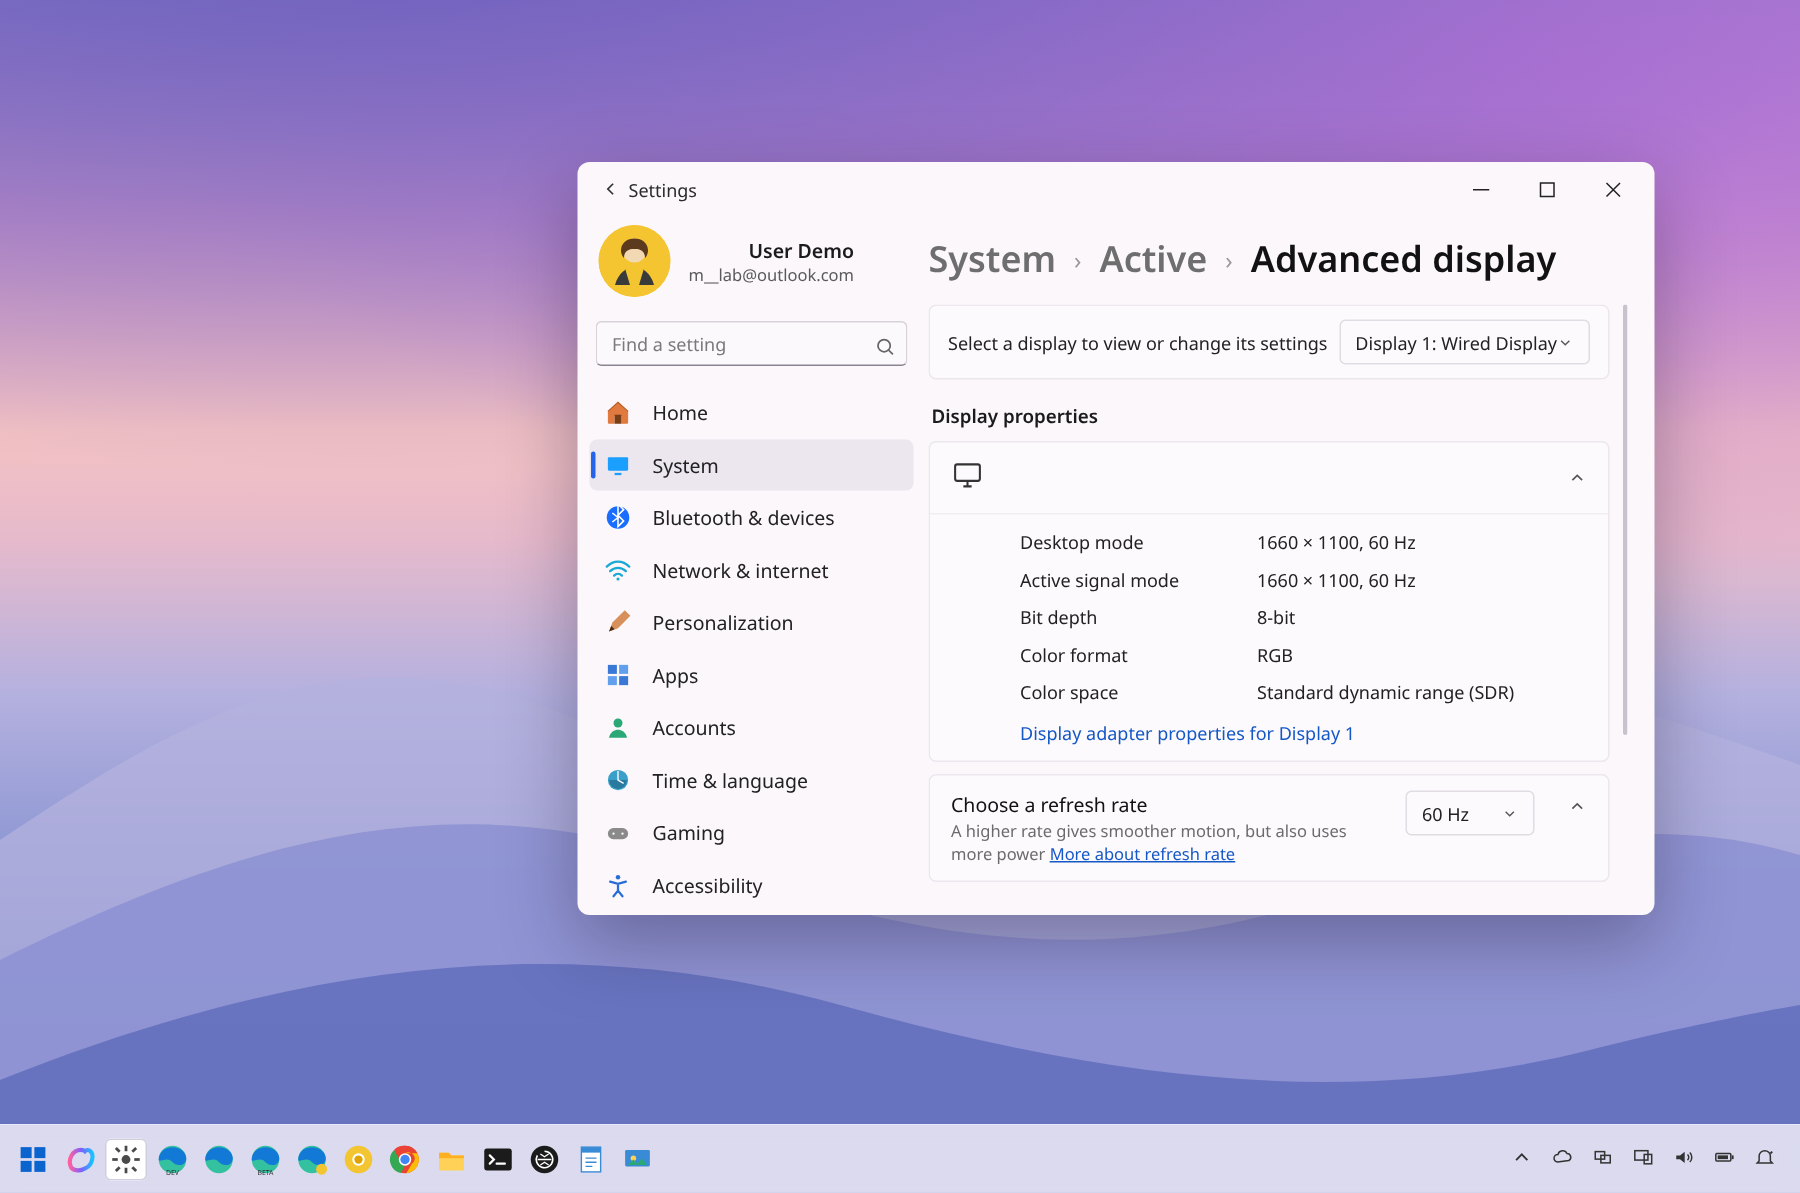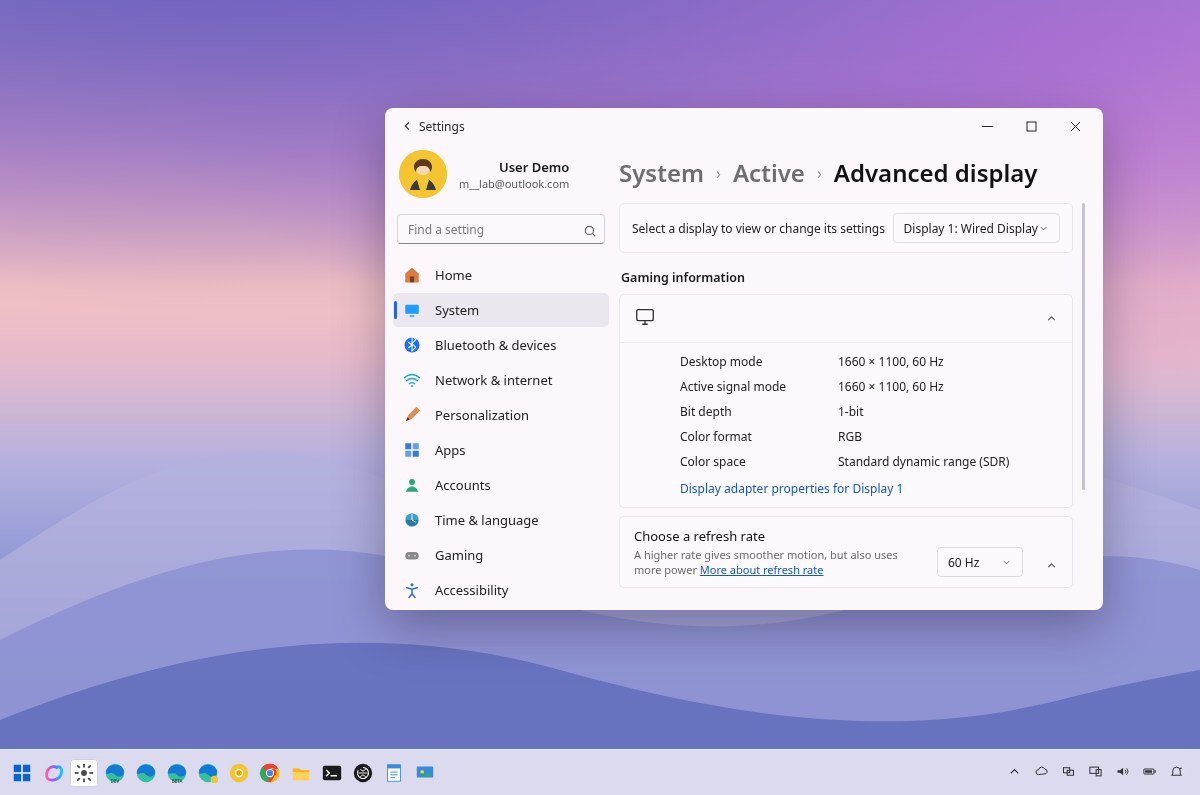--- a/index.html
+++ b/index.html
@@ -66,21 +66,21 @@
   .disp-head .title { font-size:13px; color:#121212;}
   .disp-head .sub { font-size:11px; color:#6b6b6b; margin-top:2px;}
   .chev { margin-left:auto; color:#555;}
   .disp-body { border-top:1px solid #f2edf4; padding:6px 14px 10px 60px; font-size:12px;}
   .kv { display:flex; gap:18px; padding:4px 0;}
   .kv .k{ width:140px; color:#222;}
   .kv .v{ color:#222;}
   .linklike { color:#1457c6; font-size:12px; padding-top:6px;}
 
   .refresh { margin-top:8px; }
-  .refresh-head { display:flex; align-items:flex-end; gap:12px; padding:10px 14px;}
+  .refresh-head { display:flex; align-items:flex-start; gap:12px; padding:10px 14px;}
   .refresh-head .titles{flex:1;}
   .refresh-head .t{font-size:13px; color:#121212;}
   .refresh-head .d{font-size:11px; color:#6b6b6b; margin-top:2px;}
   .refresh-head .d .lk{color:#1457c6;}
 
   
   .taskbar { position:absolute; left:0; right:0; bottom:0; height:46px; background:rgba(235,232,245,.88); backdrop-filter: blur(6px); border-top:1px solid rgba(255,255,255,.4); display:flex; align-items:center; padding:0 8px; gap:4px;}
   .tbicon { width:28px; height:28px; border-radius:4px; display:flex; align-items:center; justify-content:center;}
   .tbicon.active{ background:#fff; box-shadow: inset 0 0 0 1px #cfcfe0;}
   .tray { margin-left:auto; display:flex; align-items:center; gap:12px; color:#333; padding-right:8px;}
@@ -268,21 +268,21 @@
           <div class="card row1">
             <span class="txt">Select a display to view or change its settings</span>
             <div class="dropdown">
               <span>Display 1: Wired Display</span>
               <svg width="11" height="11" viewBox="0 0 24 24" fill="none" stroke="#555" stroke-width="2">
                   <path d="M6 9l6 6 6-6"></path>
                 </svg>
             </div>
           </div>
 
-          <div class="section-label">Gaming information</div>
+          <div class="section-label">Display properties</div>
 
           <div class="card">
             <div class="disp-head">
               <span>
                 <svg width="22" height="22" viewBox="0 0 24 24" fill="none" stroke="#333" stroke-width="1.5">
                     <rect x="3" y="5" width="18" height="12" rx="1.5"></rect>
                     <path d="M9 21h6M12 17v4"></path>
                   </svg>
               </span>
               <span class="chev">
@@ -295,21 +295,21 @@
                 <div class="kv">
                   <span class="k">Desktop mode</span>
                   <span class="v">1660 × 1100, 60 Hz</span>
                 </div>
                 <div class="kv">
                   <span class="k">Active signal mode</span>
                   <span class="v">1660 × 1100, 60 Hz</span>
                 </div>
                 <div class="kv">
                   <span class="k">Bit depth</span>
-                  <span class="v">1-bit</span>
+                  <span class="v">8-bit</span>
                 </div>
                 <div class="kv">
                   <span class="k">Color format</span>
                   <span class="v">RGB</span>
                 </div>
                 <div class="kv">
                   <span class="k">Color space</span>
                   <span class="v">Standard dynamic range (SDR)</span>
                 </div>
                 <div class="linklike">Display adapter properties for Display 1</div>

